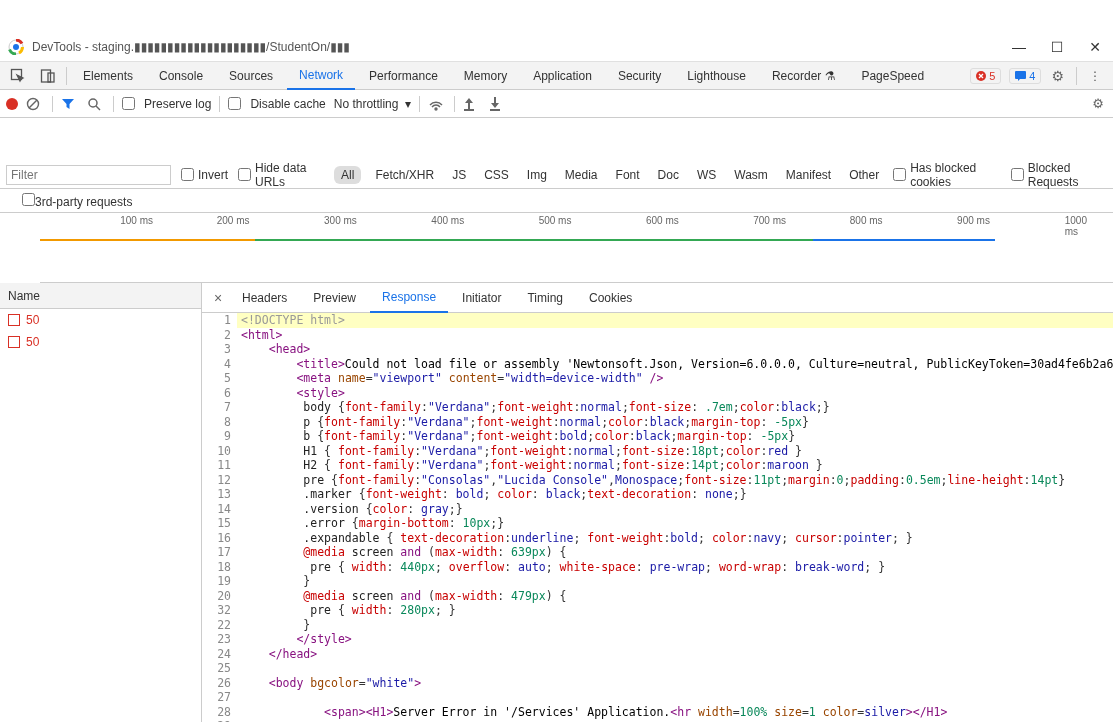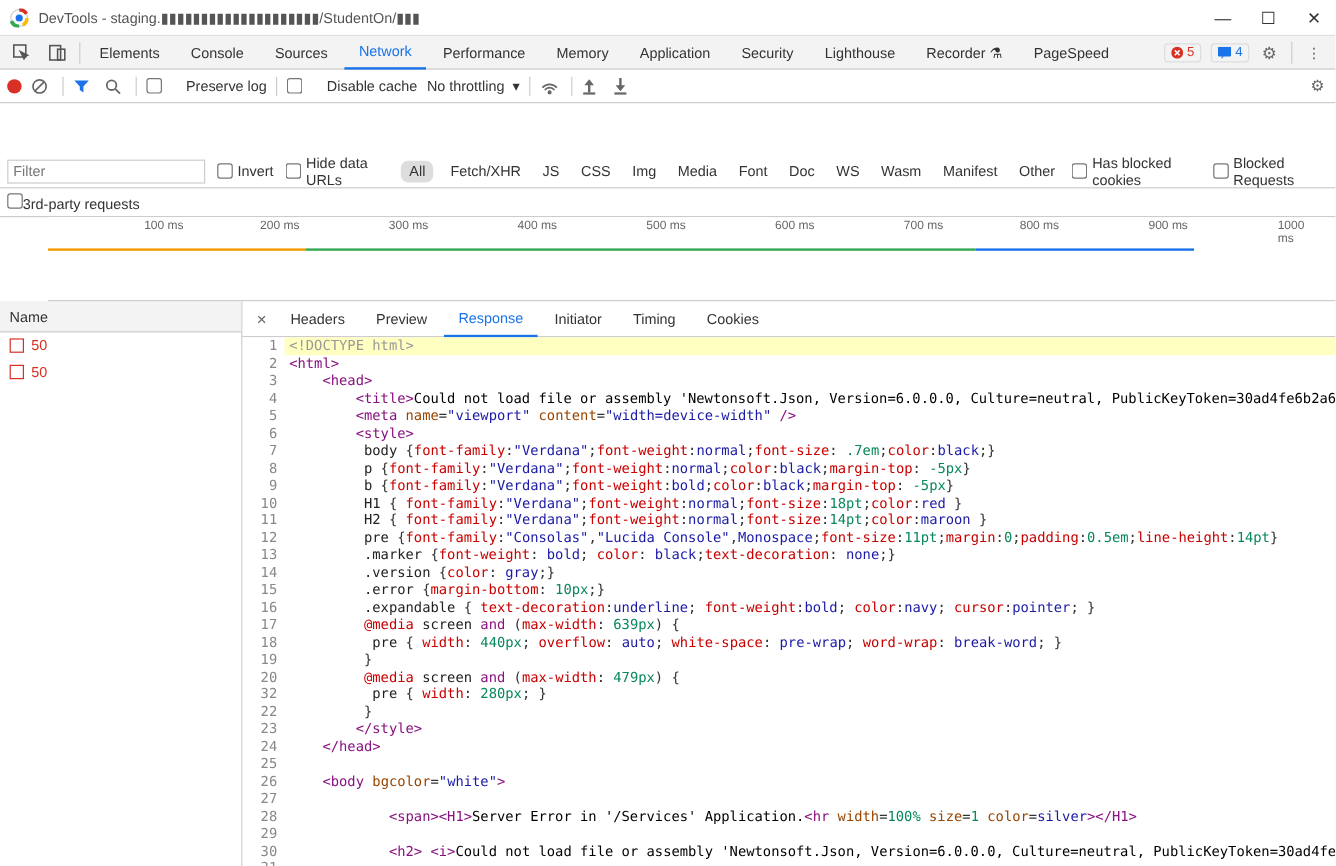--- a/index.html
+++ b/index.html
@@ -1,45 +1,45 @@
 <!DOCTYPE html>
 <html><head>
 <meta charset="utf-8">
 <style>
 * { box-sizing: border-box; margin: 0; padding: 0; }
 body { font-family: "Segoe UI", Arial, sans-serif; font-size: 12px; color: #333; background: #fff; overflow: hidden; width: 1113px; height: 722px; }
-.titlebar { height: 30px; display: flex; align-items: center; padding: 0 8px; border-bottom: 1px solid #e0e0e0; background: #fff; }
+.titlebar { height: 30px; display: flex; align-items: center; padding: 0 8px; border-bottom: 1px solid #e0e0e0; background: #fff; margin-top: 32px; }
 .titlebar .logo { width: 16px; height: 16px; margin-right: 8px; }
 .titlebar .title { flex: 1; color: #555; font-size: 12px; white-space: nowrap; overflow: hidden; }
 .titlebar .winbtns { display: flex; gap: 18px; }
 .titlebar .winbtn { font-size: 14px; color: #333; cursor: default; width: 20px; text-align: center; }
 .tabbar { height: 28px; display: flex; align-items: center; border-bottom: 1px solid #ccc; background: #f3f3f3; padding: 0 4px; gap: 2px; }
 .tabbar .ticon { width: 28px; height: 28px; display: flex; align-items: center; justify-content: center; color: #555; }
 .tabbar .sep { width: 1px; height: 18px; background: #ccc; margin: 0 2px; }
 .tabbar .tab { padding: 0 12px; height: 28px; display: flex; align-items: center; color: #333; cursor: default; font-size: 12px; }
 .tabbar .tab.active { color: #1a73e8; border-bottom: 2px solid #1a73e8; }
 .tabbar .spacer { flex: 1; }
 .tabbar .badge { display: flex; align-items: center; gap: 3px; padding: 1px 5px; border: 1px solid #ddd; border-radius: 3px; margin-left: 6px; font-size: 11px; }
 .tabbar .badge.err { color: #d93025; }
 .tabbar .badge.msg { color: #1a73e8; }
 .tabbar .gear { margin: 0 8px; color: #666; font-size: 14px; }
 .toolbar { height: 28px; display: flex; align-items: center; border-bottom: 1px solid #ccc; padding: 0 6px; gap: 8px; font-size: 12px; color: #333; }
 .toolbar .rec { width: 12px; height: 12px; border-radius: 50%; background: #d93025; }
 .toolbar .ticon2 { color: #666; font-size: 13px; width: 18px; text-align: center; }
 .toolbar .filtericon { color: #1a73e8; }
 .toolbar .vsep { width: 1px; height: 16px; background: #ccc; }
-.toolbar label { display: flex; align-items: flex-start; gap: 20px; }
+.toolbar label { display: flex; align-items: flex-start; gap: 9px; }
 .toolbar input[type=checkbox] { width: 13px; height: 13px; }
 .toolbar .right { margin-left: auto; }
 .filterbar { height: 28px; display: flex; align-items: center; border-bottom: 1px solid #ccc; padding: 0 6px; gap: 10px; font-size: 12px; margin-top: 43px; }
 .filterbar input.filter { width: 168px; height: 20px; border: 1px solid #ccc; padding: 0 4px; font-size: 12px; color: #888; }
 .filterbar label { display: flex; align-items: center; gap: 4px; }
 .filterbar .typebtn { padding: 2px 4px; cursor: default; }
 .filterbar .typebtn.active { background: #ddd; border-radius: 6px; padding: 2px 7px; }
-.row3 { height: 24px; display: flex; align-items: center; border-bottom: 1px solid #ccc; padding: 0 6px; font-size: 12px; }
+.row3 { height: 24px; display: flex; align-items: center; border-bottom: 1px solid #ccc; padding: 0 22px; font-size: 12px; }
 .timeline { height: 70px; border-bottom: 1px solid #ccc; position: relative; background: #fff; margin-left: 40px; }
 .timeline .ticks { position: absolute; top: 0; left: 0; right: 0; height: 16px; }
 .timeline .tick { position: absolute; top: 2px; font-size: 10px; color: #666; transform: translateX(-50%); }
 .timeline .bars { position: absolute; top: 24px; left: 0; right: 0; height: 6px; }
 .timeline .bar { position: absolute; height: 2px; top: 2px; }
 .mainrow { display: flex; height: 490px; }
 .sidebar { width: 202px; border-right: 1px solid #ccc; display: flex; flex-direction: column; }
 .sidebar .hdr { height: 26px; border-bottom: 1px solid #ccc; display: flex; align-items: center; padding: 0 8px; font-size: 12px; color: #333; background: #f3f3f3; }
 .sidebar .item { height: 22px; display: flex; align-items: center; padding: 0 8px; gap: 6px; color: #d93025; font-size: 12px; }
 .sidebar .item .box { width: 12px; height: 12px; border: 1px solid #d93025; }

